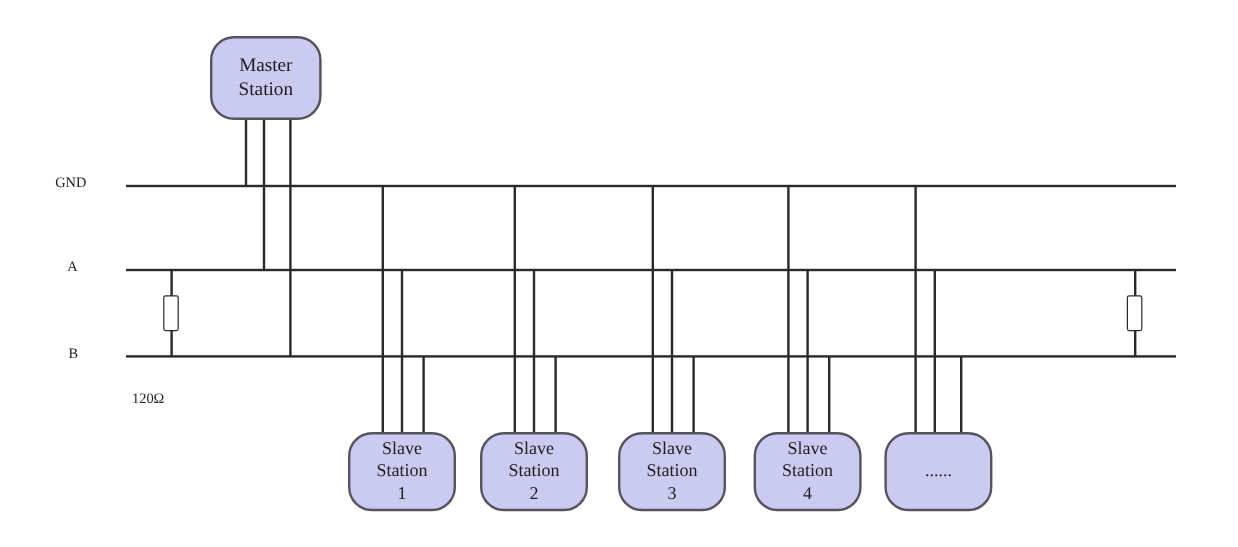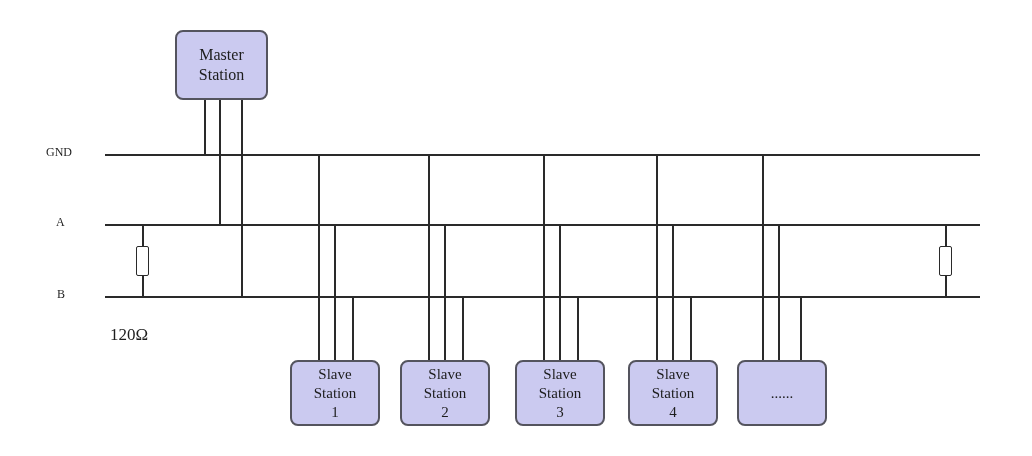--- a/index.html
+++ b/index.html
@@ -9,21 +9,21 @@
     height: 456px;
     background: #ffffff;
     font-family: "Liberation Serif", serif;
     color: #1d1d1d;
     overflow: hidden;
   }
   .box {
     position: absolute;
     background: #cbcaf0;
     border: 2px solid #54545e;
-    border-radius: 8px;
+    border-radius: 20px;
     display: flex;
     align-items: center;
     justify-content: center;
     box-sizing: border-box;
   }
   .box-label {
     white-space: pre-line;
     text-align: center;
     font-size: 16px;
     line-height: 20px;
@@ -46,21 +46,21 @@
     position: absolute;
     width: 13px;
     height: 30px;
     background: #ffffff;
     border: 1.6px solid #2a2a2a;
     border-radius: 2px;
     box-sizing: border-box;
   }
   .termination-label {
     position: absolute;
-    font-size: 17px;
+    font-size: 12px;
   }
 </style>
 </head>
 <body>
 
 <div class="canvas">
 
   <div class="v-line" style="left:204px; top:100px; height:55px;"></div>
   <div class="v-line" style="left:219px; top:100px; height:125px;"></div>
   <div class="v-line" style="left:241px; top:100px; height:197px;"></div>

